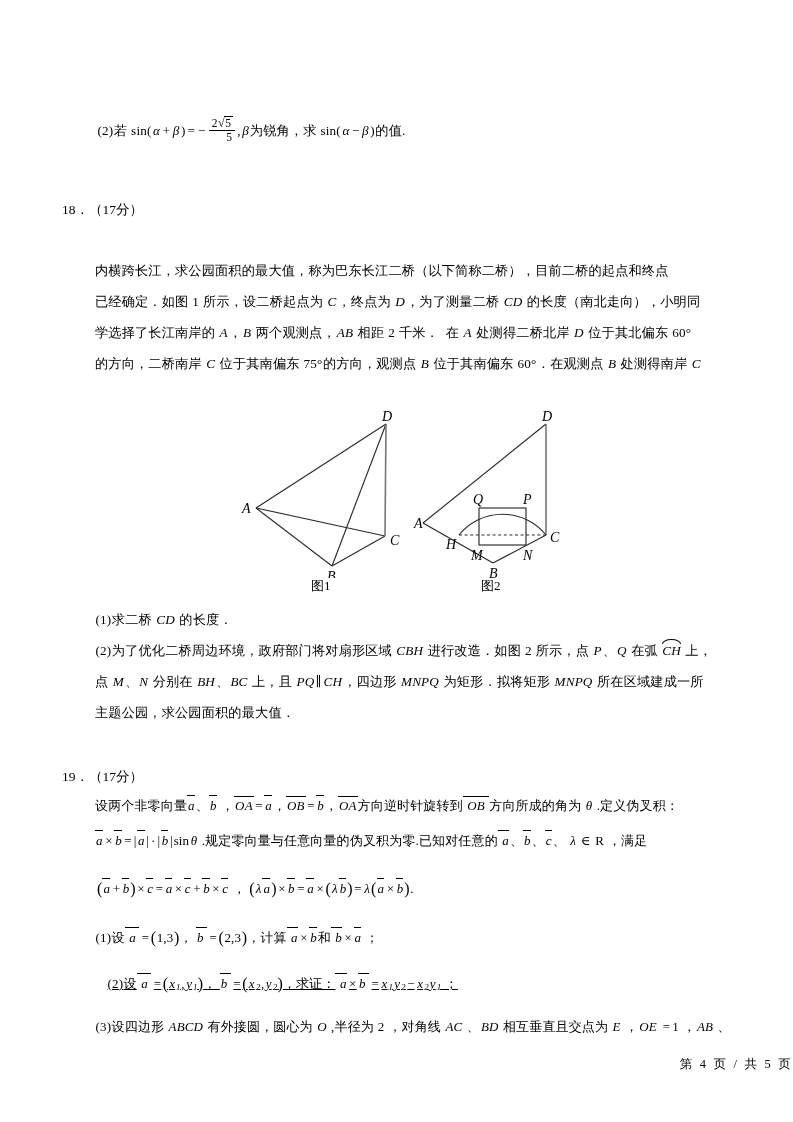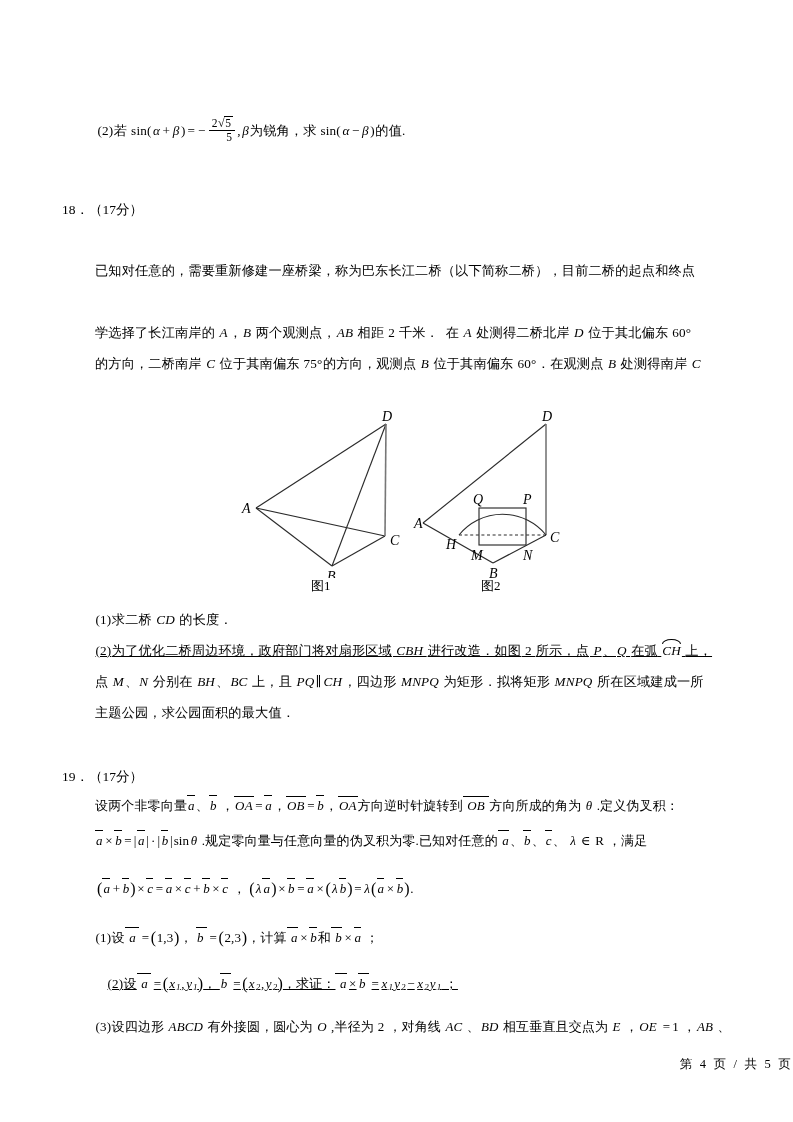--- a/index.html
+++ b/index.html
@@ -154,21 +154,24 @@
 
   <div class="txt" style="left:97px; top:100px;">
     <span class="mn">(2)</span><span class="cn">若</span><span class="mn">&nbsp;sin(</span><span class="mi">α</span><span class="op">+</span><span class="mi">β</span><span class="mn">)</span><span class="op">=</span><span class="op">−</span><span class="frac"><span class="num"><span class="mn">2</span><span class="radsym">√</span><span class="sqrt"><span class="mn">5</span></span></span><span class="den"><span class="mn">5</span></span></span><span class="mn">,</span><span class="mi">β</span><span class="cn">为锐角，求</span><span class="mn">&nbsp;sin(</span><span class="mi">α</span><span class="op">−</span><span class="mi">β</span><span class="mn">)</span><span class="cn">的值.</span>
   </div>
 
   <div class="qnum" style="left:62px; top:185px;">
     <span>18．</span><span>（17分）</span>
   </div>
 
   <div class="txt" style="left:95px; top:247px;">
-    <span class="cn">已知对任意的，需要重新修建一座桥梁，称为巴东长江二桥（以下简称二桥），目前二桥的起点和终点</span>
+    <span class="cn">内横跨长江，求公园面积的最大值，称为巴东长江二桥（以下简称二桥），目前二桥的起点和终点</span>
+  </div>
+  <div class="txt" style="left:95px; top:278px;">
+    <span class="cn">已经确定．如图</span><span class="mn">&nbsp;1&nbsp;</span><span class="cn">所示，设二桥起点为</span><span class="mi">&nbsp;C</span><span class="cn">，终点为</span><span class="mi">&nbsp;D</span><span class="cn">，为了测量二桥</span><span class="mi">&nbsp;CD&nbsp;</span><span class="cn">的长度（南北走向），小明同</span>
   </div>
   <div class="txt" style="left:95px; top:309px;">
     <span class="cn">学选择了长江南岸的</span><span class="mi">&nbsp;A</span><span class="cn">，</span><span class="mi">B&nbsp;</span><span class="cn">两个观测点，</span><span class="mi">AB&nbsp;</span><span class="cn">相距</span><span class="mn">&nbsp;2&nbsp;</span><span class="cn">千米．&nbsp; 在</span><span class="mi">&nbsp;A&nbsp;</span><span class="cn">处测得二桥北岸</span><span class="mi">&nbsp;D&nbsp;</span><span class="cn">位于其北偏东</span><span class="mn">&nbsp;60°</span>
   </div>
   <div class="txt" style="left:95px; top:340px;">
     <span class="cn">的方向，二桥南岸</span><span class="mi">&nbsp;C&nbsp;</span><span class="cn">位于其南偏东</span><span class="mn">&nbsp;75°</span><span class="cn">的方向，观测点</span><span class="mi">&nbsp;B&nbsp;</span><span class="cn">位于其南偏东</span><span class="mn">&nbsp;60°</span><span class="cn">．在观测点</span><span class="mi">&nbsp;B&nbsp;</span><span class="cn">处测得南岸</span><span class="mi">&nbsp;C</span>
   </div>
 
   <div class="fig" style="left:240px; top:392px;">
     <svg width="160" height="170" viewBox="0 0 160 170">
@@ -213,21 +216,21 @@
       <text x="110" y="152" font-family="Liberation Serif, serif" font-style="italic" font-size="14">N</text>
       <text x="110" y="96" font-family="Liberation Serif, serif" font-style="italic" font-size="14">P</text>
       <text x="60" y="96" font-family="Liberation Serif, serif" font-style="italic" font-size="14">Q</text>
     </svg>
   </div>
   <div class="figcap" style="left:481px; top:561px;">图2</div>
 
   <div class="txt" style="left:95px; top:596px;">
     <span class="mn">(1)</span><span class="cn">求二桥</span><span class="mi">&nbsp;CD&nbsp;</span><span class="cn">的长度．</span>
   </div>
-  <div class="txt" style="left:95px; top:627px;text-decoration:underline;">
+  <div class="txt" style="left:95px; top:627px;">
     <span class="mn">(2)</span><span class="cn">为了优化二桥周边环境，政府部门将对扇形区域</span><span class="mi">&nbsp;CBH&nbsp;</span><span class="cn">进行改造．如图</span><span class="mn">&nbsp;2&nbsp;</span><span class="cn">所示，点</span><span class="mi">&nbsp;P</span><span class="cn">、</span><span class="mi">Q&nbsp;</span><span class="cn">在弧</span>&nbsp;<span class="arc">CH</span>&nbsp;<span class="cn">上，</span>
   </div>
   <div class="txt" style="left:95px; top:658px;">
     <span class="cn">点</span><span class="mi">&nbsp;M</span><span class="cn">、</span><span class="mi">N&nbsp;</span><span class="cn">分别在</span><span class="mi">&nbsp;BH</span><span class="cn">、</span><span class="mi">BC&nbsp;</span><span class="cn">上，且</span><span class="mi">&nbsp;PQ</span><span class="mn">∥</span><span class="mi">CH</span><span class="cn">，四边形</span><span class="mi">&nbsp;MNPQ&nbsp;</span><span class="cn">为矩形．拟将矩形</span><span class="mi">&nbsp;MNPQ&nbsp;</span><span class="cn">所在区域建成一所</span>
   </div>
   <div class="txt" style="left:95px; top:689px;">
     <span class="cn">主题公园，求公园面积的最大值．</span>
   </div>
 
   <div class="qnum" style="left:62px; top:752px;">

